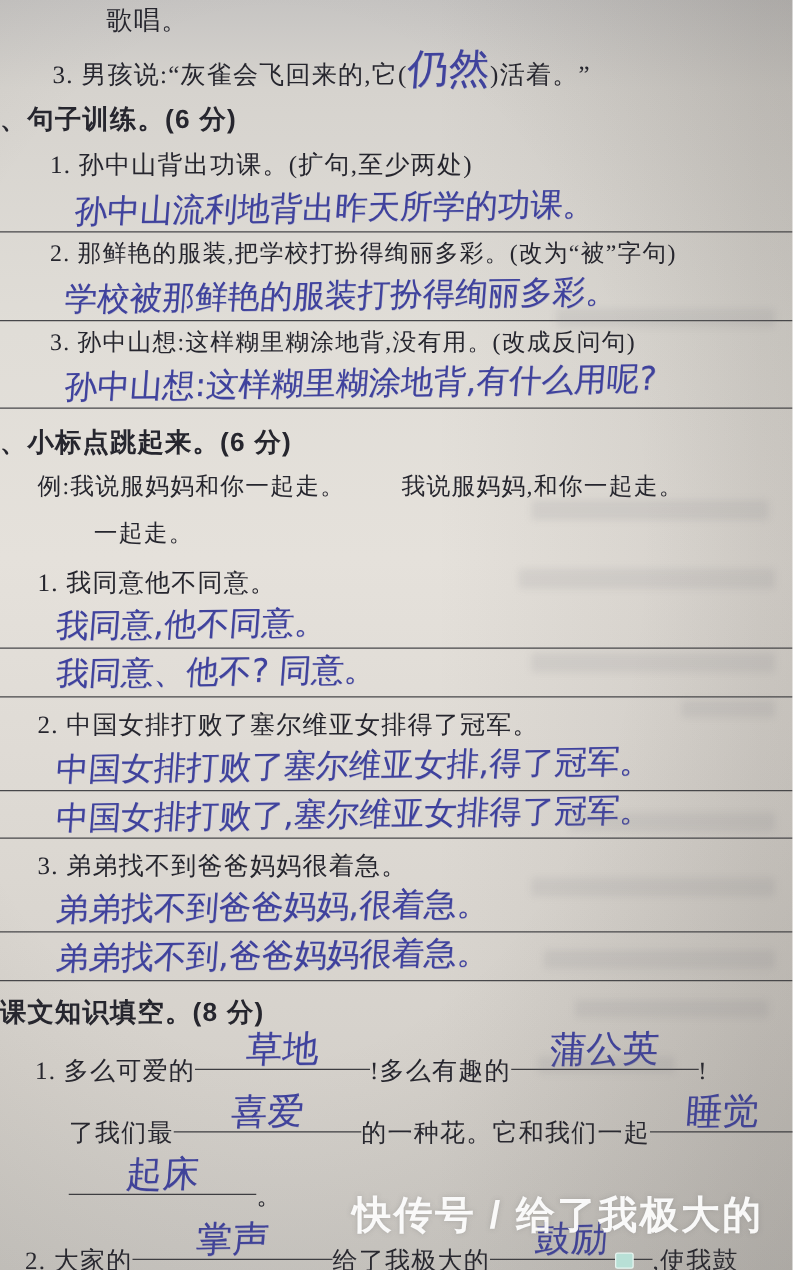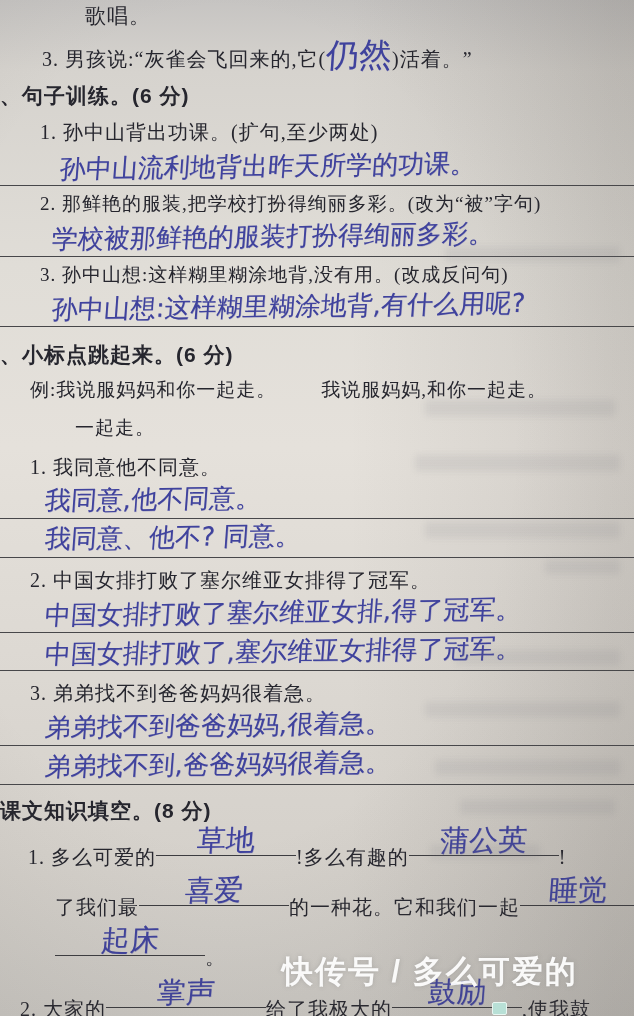--- a/index.html
+++ b/index.html
@@ -86,15 +86,15 @@
   <div class="smudge" style="left:425px;top:400px;width:190px;height:16px;"></div>
   <div class="smudge" style="left:415px;top:455px;width:205px;height:16px;"></div>
   <div class="smudge" style="left:425px;top:522px;width:195px;height:16px;"></div>
   <div class="smudge" style="left:545px;top:560px;width:75px;height:14px;"></div>
   <div class="smudge" style="left:455px;top:650px;width:165px;height:15px;"></div>
   <div class="smudge" style="left:425px;top:702px;width:195px;height:15px;"></div>
   <div class="smudge" style="left:435px;top:760px;width:185px;height:15px;"></div>
   <div class="smudge" style="left:460px;top:800px;width:155px;height:14px;"></div>
   <div class="smudge" style="left:430px;top:845px;width:110px;height:14px;"></div>
 
-  <div id="watermark">快传号 / 多么可爱的</div>
+  <div id="watermark">快传号 / 给了我极大的</div>
   <div id="teal-mark"></div>
 </div>
 
 </body></html>

